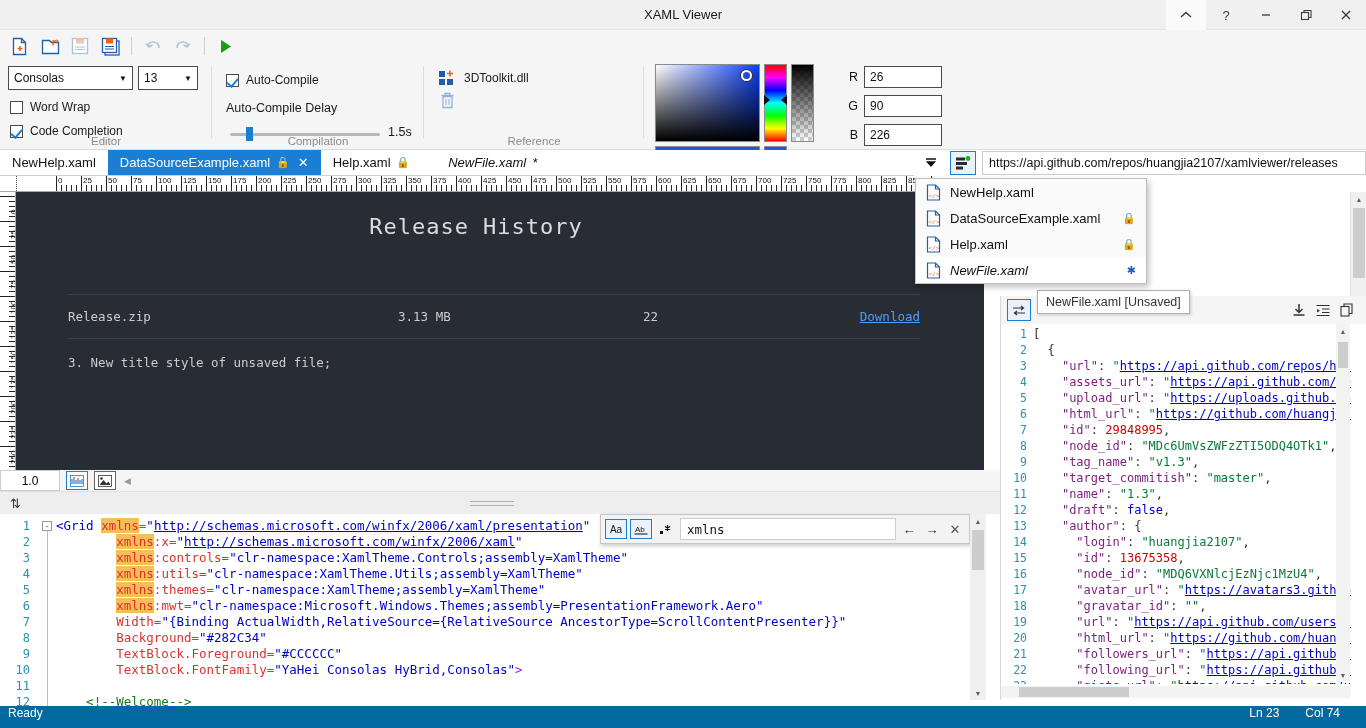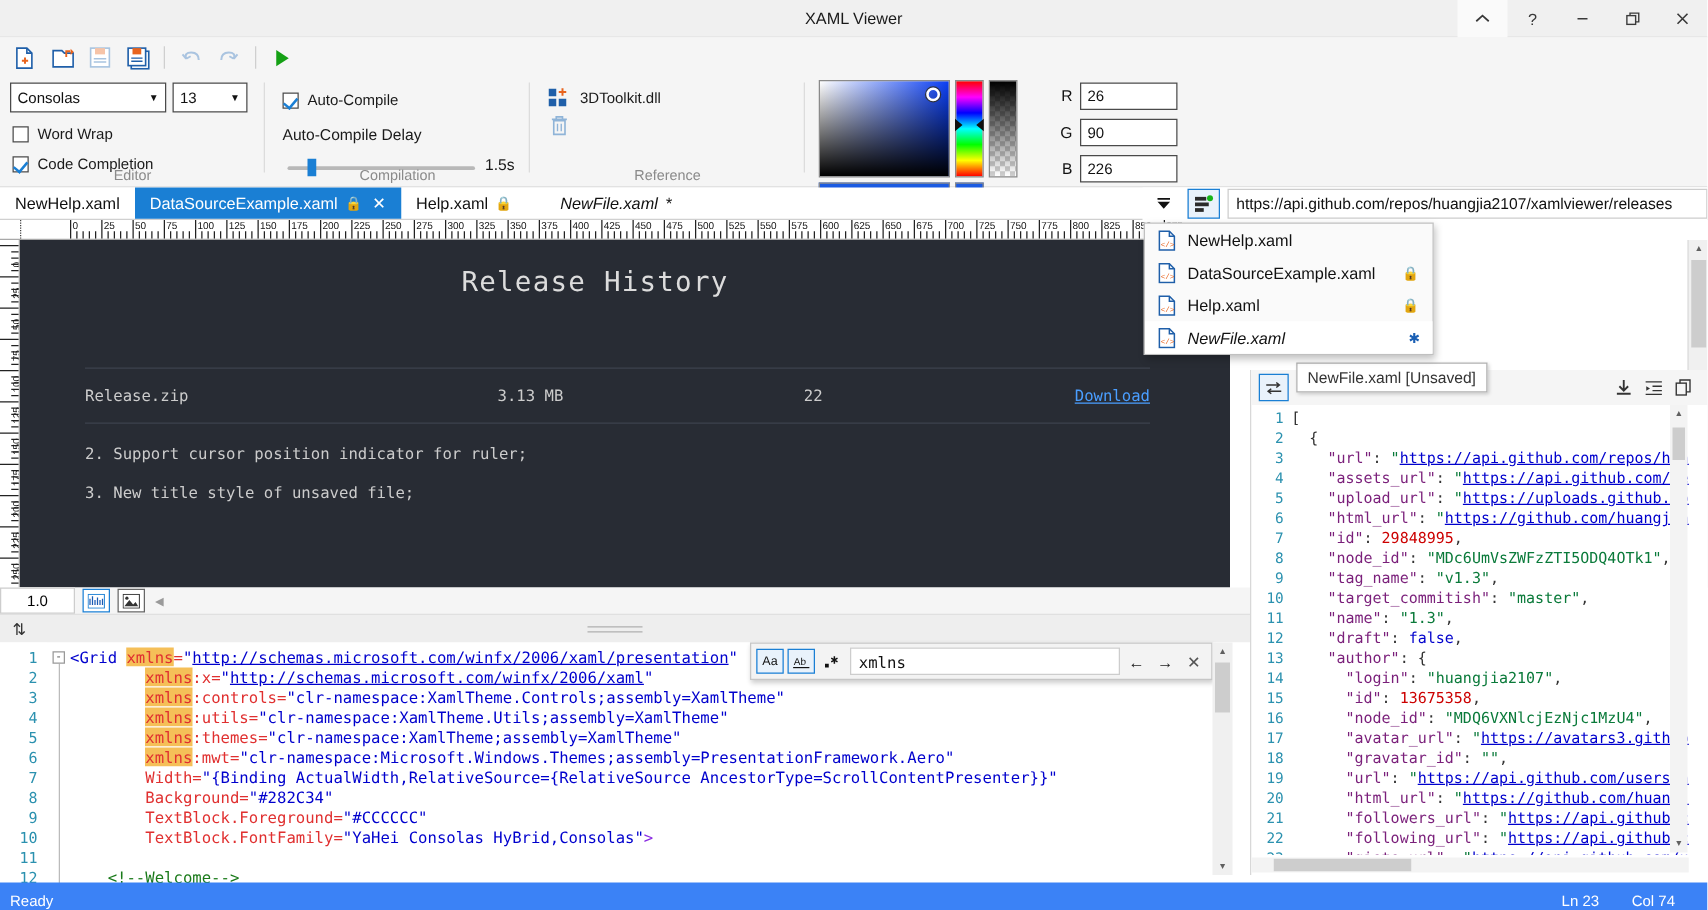--- a/index.html
+++ b/index.html
@@ -327,21 +327,21 @@
   }
   .dmi{ display:flex; align-items:center; height:26px; padding:0 10px; gap:9px; font-size:13px; color:#111; }
   .dmi.hover{ background:#fff; }
   .dmi .dlbl{ flex:1; white-space:nowrap; }
   .dmi.italic .dlbl{ font-style:italic; }
   .dmi .mark{ font-size:11px; color:#1a5fb4; }
 
   
   #statusbar{
     position:absolute; left:0; bottom:0; width:1366px; height:22px;
-    background:#3b82f6; color:#fff; display:flex; align-items:flex-end;
+    background:#0369a1; color:#fff; display:flex; align-items:flex-start;
     font-size:12px;
   }
   #statusbar .ready{ margin-left:8px; }
   #statusbar .right{ margin-left:auto; display:flex; gap:26px; margin-right:26px; }
 
   svg{ display:block; }
 </style>
 </head>
 <body>
 
@@ -843,21 +843,20 @@
   <div id="prev-title">Release History</div>
   <div id="rel-card">
     <div class="rel-rule"></div>
     <div class="asset-row">
       <span class="a1">Release.zip</span>
       <span class="a2">3.13 MB</span>
       <span class="a3">22</span>
       <span class="a4">Download</span>
     </div>
     <div class="rel-rule"></div>
-    <div class="note">2. Support cursor position indicator for ruler;</div>
     <div class="note">3. New title style of unsaved file;</div>
 
   </div>
 </div>
 
 <div id="prev-vscroll">
   <div class="sbar-arrow" style="top:0;">▲</div>
   <div class="sbar-thumb" style="left:2px;top:16px;width:12px;height:70px;"></div>
   <div class="sbar-arrow" style="bottom:0;">▼</div>
 </div>

